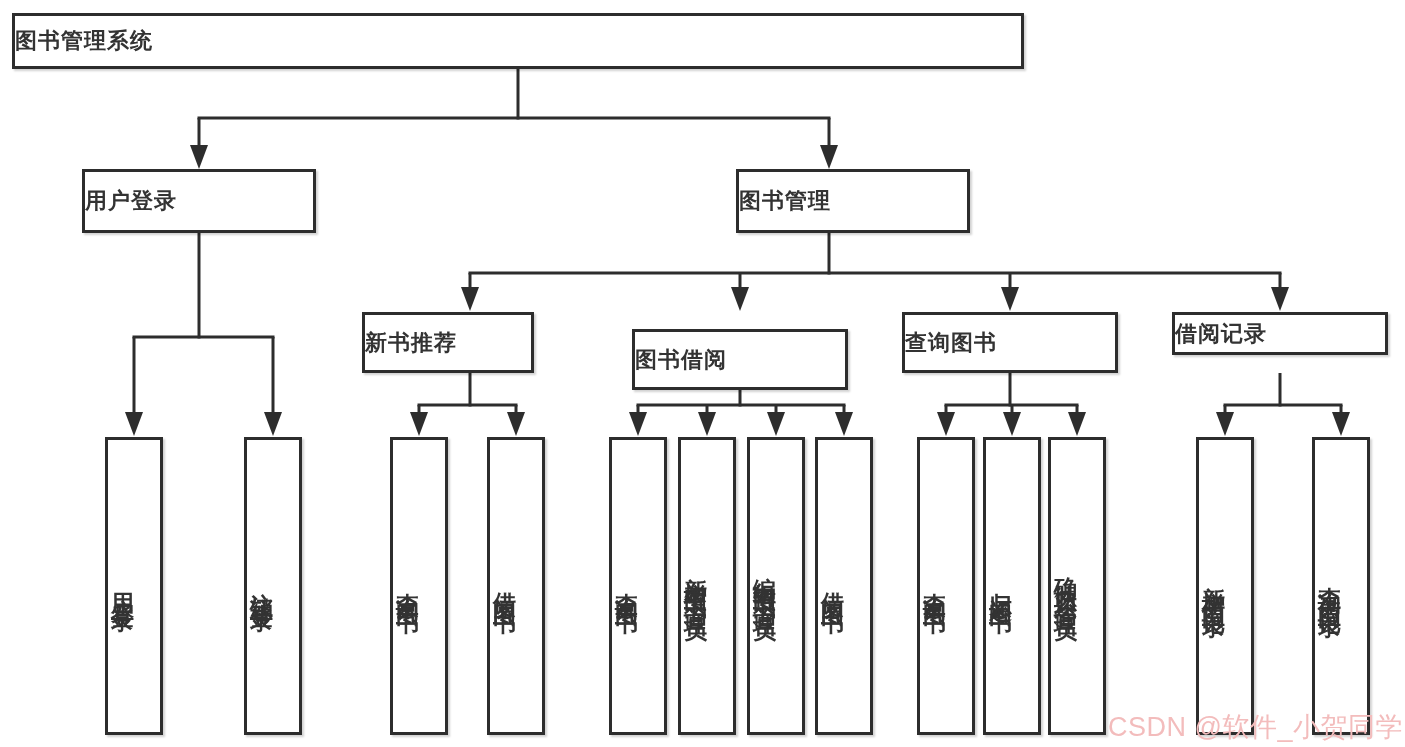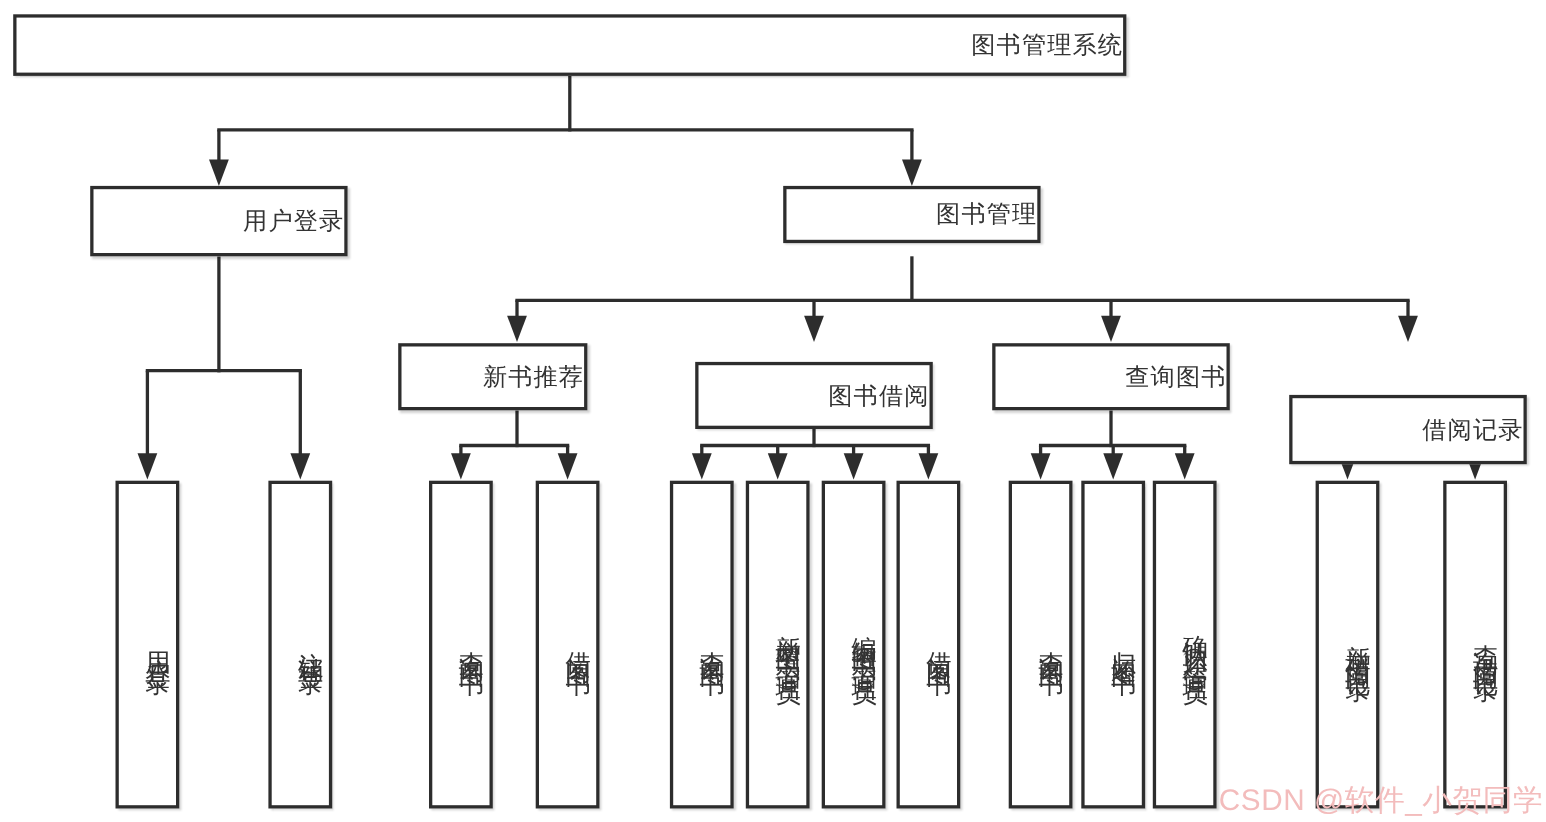--- a/index.html
+++ b/index.html
@@ -19,40 +19,41 @@
   }
   .connector-layer line { stroke: #2d2d2d; stroke-width: 3; }
   .connector-layer polygon { fill: #2d2d2d; }
   .box {
     position: absolute;
     box-sizing: border-box;
     background: #ffffff;
     border: 3px solid #2d2d2d;
     display: flex;
     align-items: center;
-    justify-content: flex-end;
+    justify-content: flex-start;
     color: #333333;
     z-index: 2;
     box-shadow: 2px 2px 2px rgba(0,0,0,0.18);
+    font-weight: bold;
   }
   .h-box { font-size: 22px; letter-spacing: 1px; }
   .v-box span {
     writing-mode: vertical-rl;
     text-orientation: mixed;
     font-size: 23px;
     letter-spacing: 6px;
   }
   
   .node-root            { left: 12px;   top: 13px;  width: 1012px; height: 56px; }
   .node-user-login      { left: 82px;   top: 169px; width: 234px;  height: 64px; }
-  .node-book-management { left: 712px;  top: 169px; width: 234px;  height: 52px; }
+  .node-book-management { left: 736px;  top: 169px; width: 234px;  height: 64px; }
   .node-new-book        { left: 362px;  top: 312px; width: 172px;  height: 61px; }
   .node-book-borrowing  { left: 632px;  top: 312px; width: 216px;  height: 61px; margin-top: 17px; }
   .node-current-borrow  { left: 902px;  top: 312px; width: 216px;  height: 61px; }
-  .node-borrow-records  { left: 1172px; top: 312px; width: 216px;  height: 63px; margin-top: 47px; }
+  .node-borrow-records  { left: 1172px; top: 312px; width: 216px;  height: 43px; }
   
   .leaf { top: 437px; width: 58px; height: 298px; }
   .leaf-0  { left: 105px; }
   .leaf-1  { left: 244px; }
   .leaf-2  { left: 390px; }
   .leaf-3  { left: 487px; }
   .leaf-4  { left: 609px; }
   .leaf-5  { left: 678px; }
   .leaf-6  { left: 747px; }
   .leaf-7  { left: 815px; }

